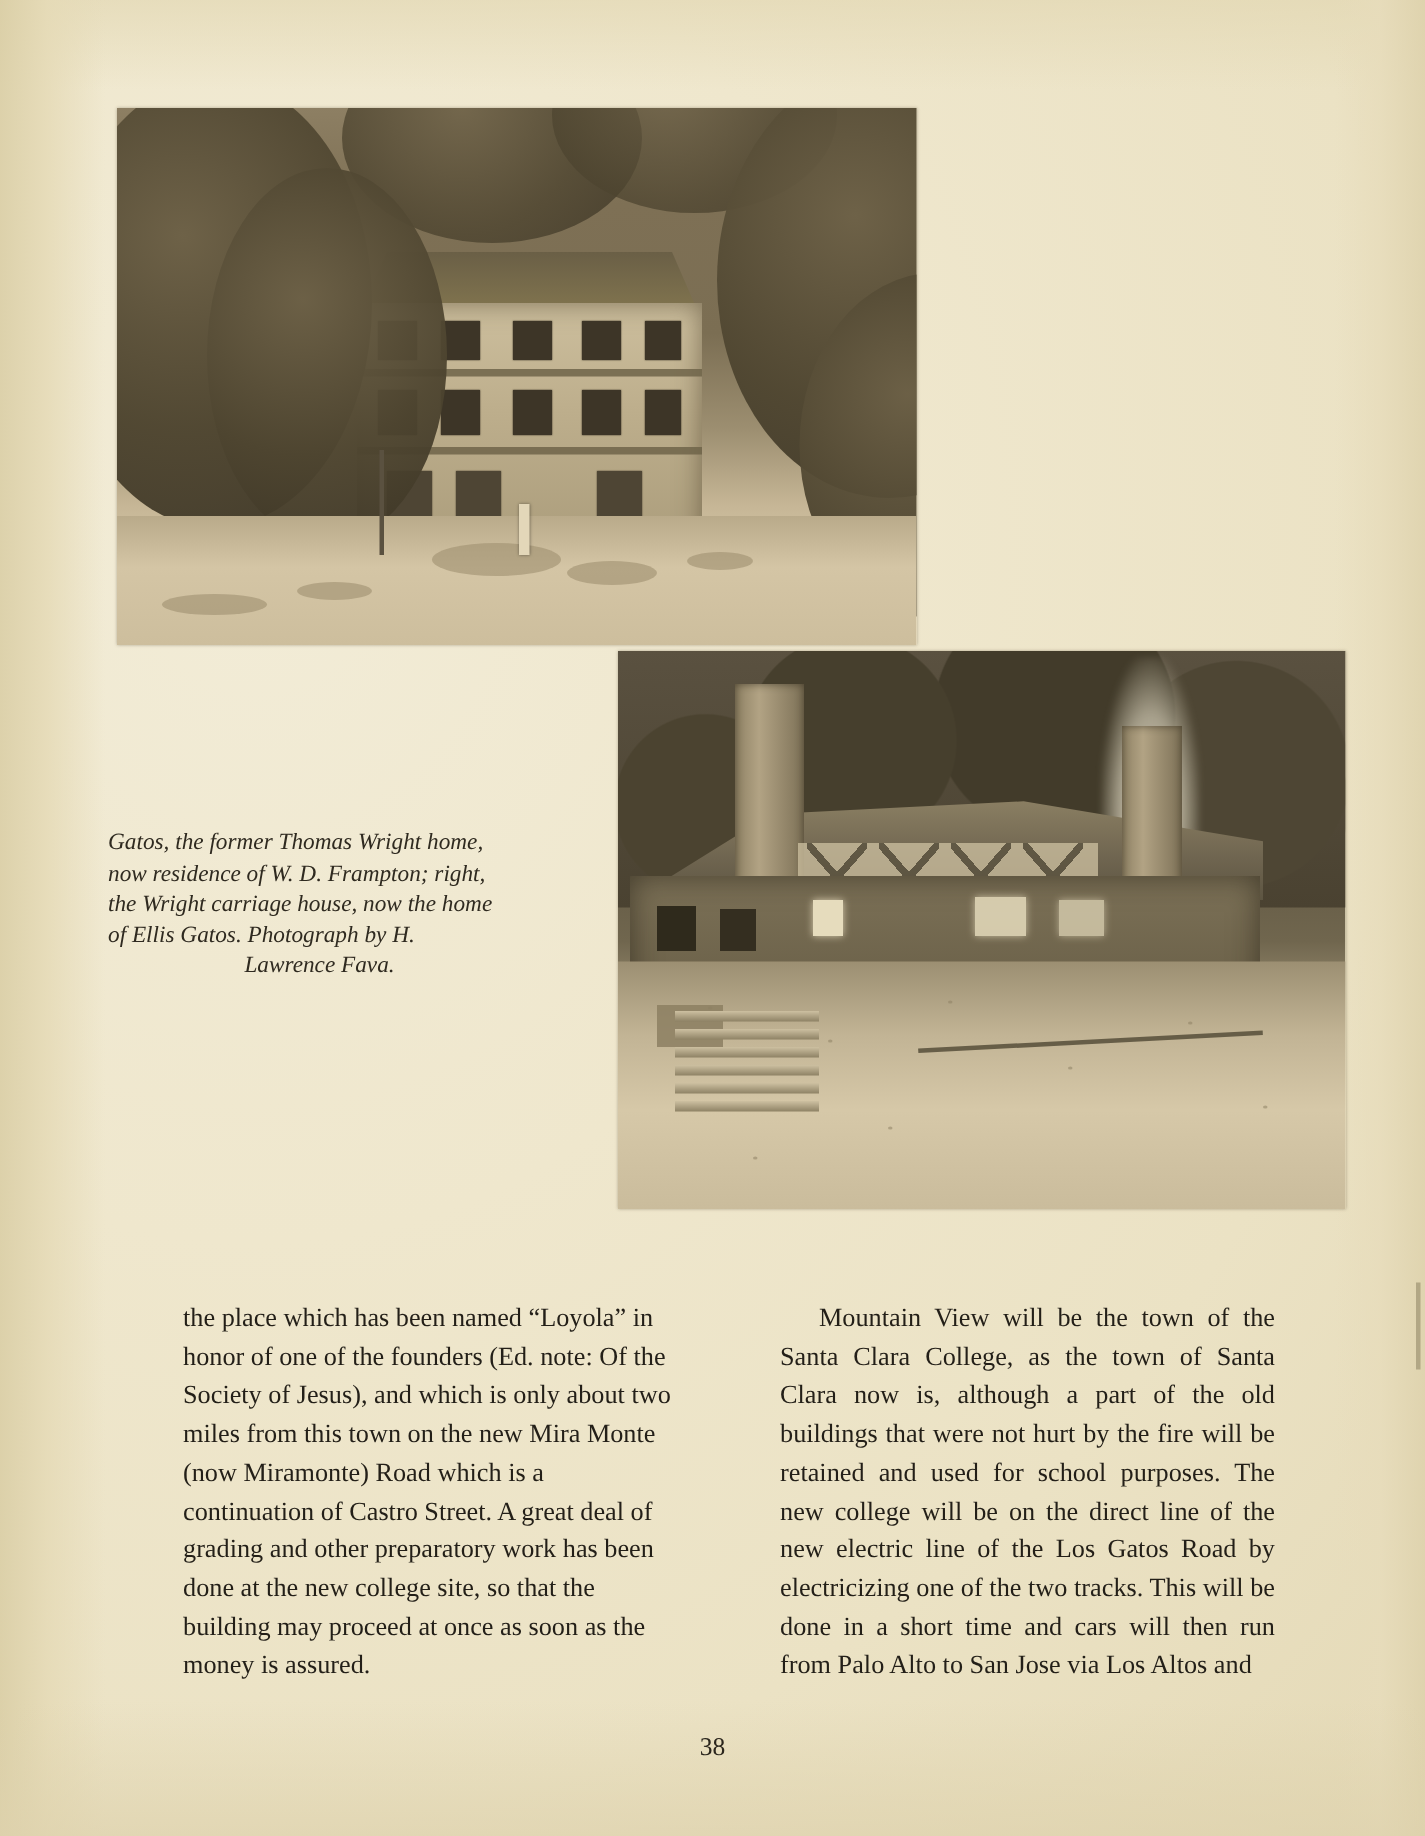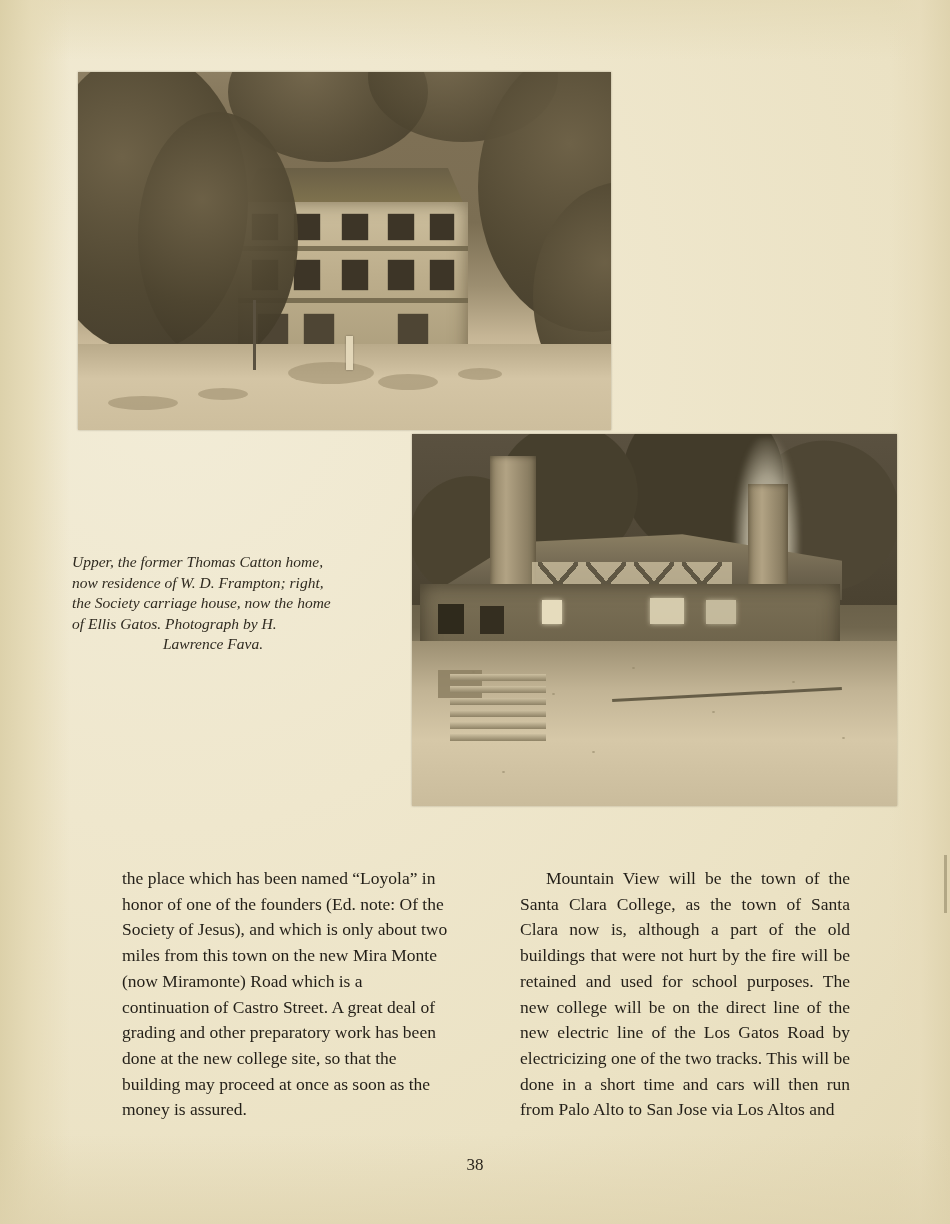--- a/index.html
+++ b/index.html
@@ -412,23 +412,23 @@
       <div class="s" style="top:0;"></div>
       <div class="s" style="top:12px;"></div>
       <div class="s" style="top:24px;"></div>
       <div class="s" style="top:36px;"></div>
       <div class="s" style="top:48px;"></div>
       <div class="s" style="top:60px;"></div>
     </div>
   </div>
 
   <div class="caption">
-    <div>Upper, the former Thomas Catton home,</div>
+    <div>Gatos, the former Thomas Wright home,</div>
     <div>now residence of W. D. Frampton; right,</div>
-    <div>the Society carriage house, now the home</div>
+    <div>the Wright carriage house, now the home</div>
     <div>of Ellis Gatos. Photograph by H.</div>
     <div class="lastline">Lawrence Fava.</div>
   </div>
 
   <div class="cols">
     <div class="col">
       <p class="last">the place which has been named “Loyola” in honor of one of the founders (Ed. note: Of the Society of Jesus), and which is only about two miles from this town on the new Mira Monte (now Miramonte) Road which is a continuation of Castro Street. A great deal of grading and other preparatory work has been done at the new college site, so that the building may proceed at once as soon as the money is assured.</p>
     </div>
     <div class="col">
       <p class="indent">Mountain View will be the town of the Santa Clara College, as the town of Santa Clara now is, although a part of the old buildings that were not hurt by the fire will be retained and used for school purposes. The new college will be on the direct line of the new electric line of the Los Gatos Road by electricizing one of the two tracks. This will be done in a short time and cars will then run from Palo Alto to San Jose via Los Altos and</p>

